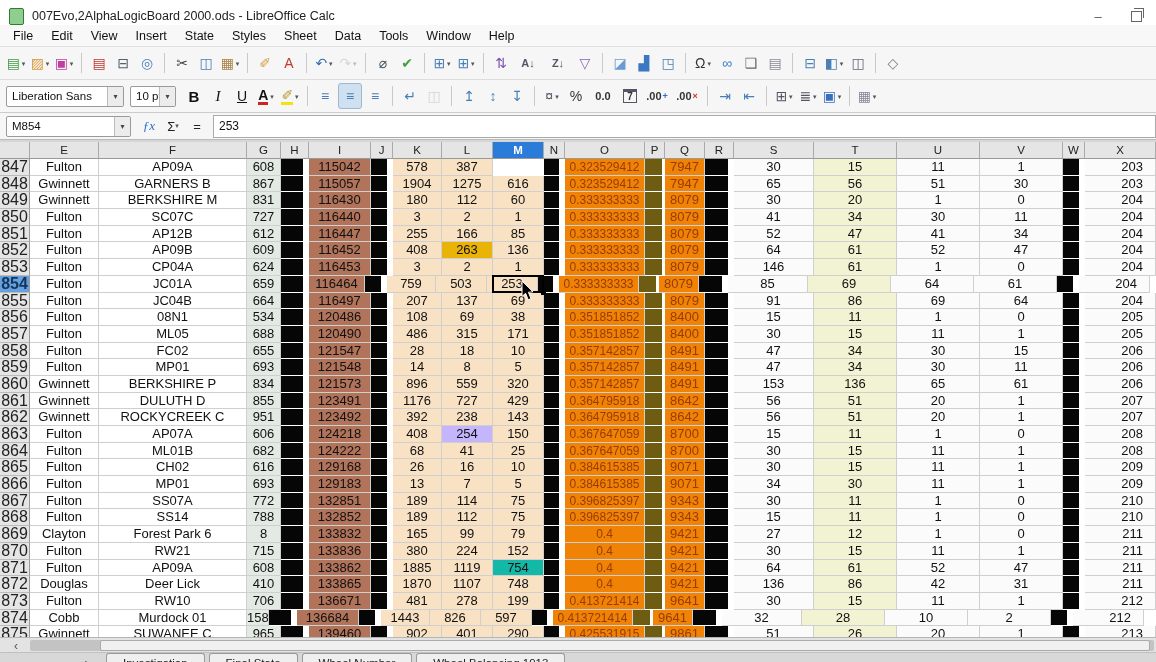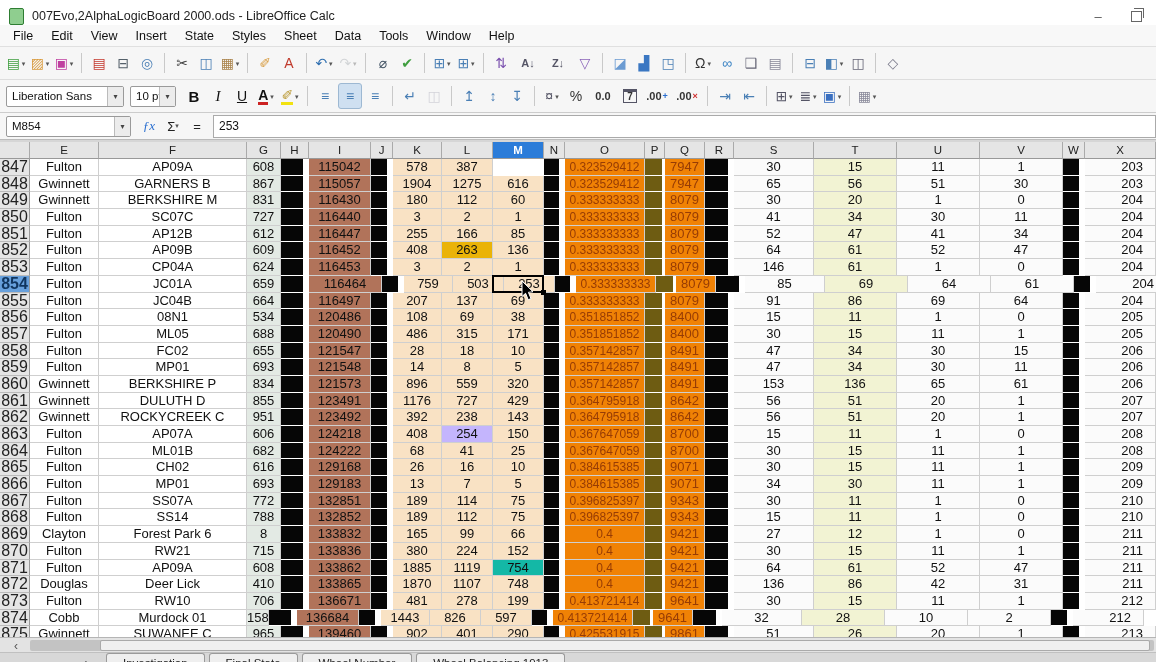--- a/index.html
+++ b/index.html
@@ -535,21 +535,21 @@
         <div class="gcell" style="width: 83px; background: rgb(251, 251, 251);">0</div>
         <div class="gcell fill-black" style="width: 22px;"></div>
         <div class="gcell right" style="width: 71px; background: rgb(251, 251, 251);">204</div>
       </div>
       <div class="grid-row">
         <div class="gcell rowhdr selrow" style="width: 30px;">854</div>
         <div class="gcell" style="width: 69px;">Fulton</div>
         <div class="gcell" style="width: 148px;">JC01A</div>
         <div class="gcell" style="width: 34px; background: rgb(227, 234, 228);">659</div>
         <div class="gcell fill-black" style="width: 28px;"></div>
-        <div class="gcell" style="width: 73px; background: rgb(177, 115, 90);">116464</div>
+        <div class="gcell" style="width: 56px; background: rgb(177, 115, 90);">116464</div>
         <div class="gcell fill-black" style="width: 22px;"></div>
         <div class="gcell" style="width: 49px; background: rgb(249, 226, 196);">759</div>
         <div class="gcell" style="width: 51px; background: rgb(249, 226, 196);">503</div>
         <div class="gcell" style="width: 51px; background: rgb(249, 226, 196);">253</div>
         <div class="gcell fill-black" style="width: 21px;"></div>
         <div class="gcell small" style="width: 80px; background: rgb(240, 130, 5); color: rgb(151, 60, 5);">0.333333333</div>
         <div class="gcell fill-olive" style="width: 20px;"></div>
         <div class="gcell" style="width: 40px; background: rgb(240, 130, 5); color: rgb(151, 60, 5);">8079</div>
         <div class="gcell fill-black" style="width: 29px;"></div>
         <div class="gcell" style="width: 80px; background: rgb(251, 251, 251);">85</div>
@@ -884,21 +884,21 @@
       <div class="grid-row">
         <div class="gcell rowhdr" style="width: 30px;">869</div>
         <div class="gcell" style="width: 69px;">Clayton</div>
         <div class="gcell" style="width: 148px;">Forest Park 6</div>
         <div class="gcell" style="width: 34px; background: rgb(227, 234, 228);">8</div>
         <div class="gcell fill-black" style="width: 28px;"></div>
         <div class="gcell" style="width: 62px; background: rgb(177, 115, 90);">133832</div>
         <div class="gcell fill-black" style="width: 22px;"></div>
         <div class="gcell" style="width: 49px; background: rgb(249, 226, 196);">165</div>
         <div class="gcell" style="width: 51px; background: rgb(249, 226, 196);">99</div>
-        <div class="gcell" style="width: 51px; background: rgb(249, 226, 196);">66</div>
+        <div class="gcell" style="width: 51px; background: rgb(249, 226, 196);">79</div>
         <div class="gcell fill-black" style="width: 21px;"></div>
         <div class="gcell small" style="width: 80px; background: rgb(240, 130, 5); color: rgb(151, 60, 5);">0.4</div>
         <div class="gcell fill-olive" style="width: 20px;"></div>
         <div class="gcell" style="width: 40px; background: rgb(240, 130, 5); color: rgb(151, 60, 5);">9421</div>
         <div class="gcell fill-black" style="width: 29px;"></div>
         <div class="gcell" style="width: 80px; background: rgb(251, 251, 251);">27</div>
         <div class="gcell" style="width: 83px; background: rgb(242, 243, 211);">12</div>
         <div class="gcell" style="width: 83px; background: rgb(251, 251, 251);">1</div>
         <div class="gcell" style="width: 83px; background: rgb(251, 251, 251);">0</div>
         <div class="gcell fill-black" style="width: 22px;"></div>

